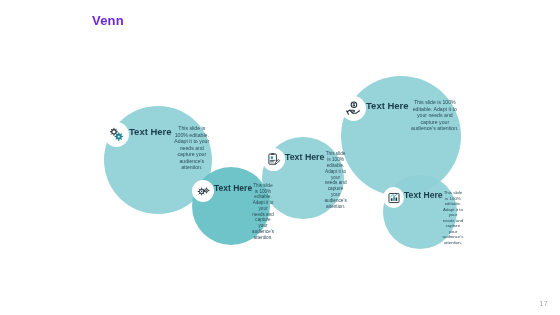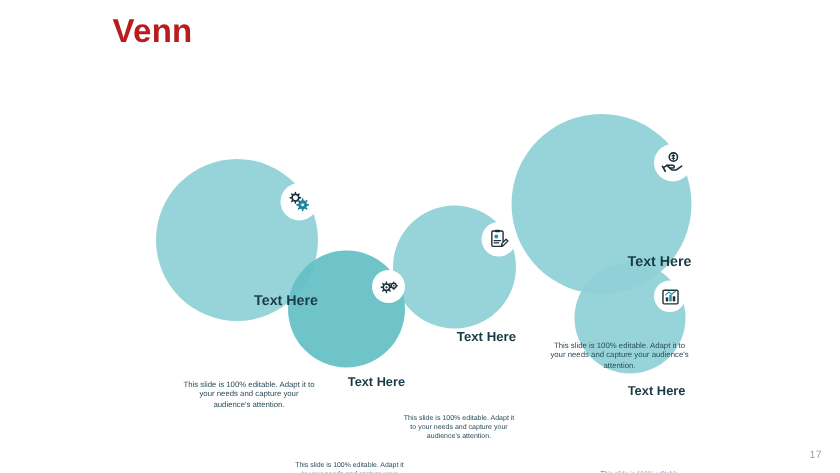--- a/index.html
+++ b/index.html
@@ -20,25 +20,25 @@
     position: absolute;
     inset: 0;
     width: 560px;
     height: 315px;
     background: #ffffff;
   }
 
   
   .slide-title {
     position: absolute;
-    left: 75px;
+    left: 92px;
     top: 8px;
-    font-size: 22px;
+    font-size: 13px;
     font-weight: bold;
-    color: #b91c1c;
+    color: #6d28d9;
     letter-spacing: 0.2px;
     line-height: 26px;
     white-space: nowrap;
   }
 
   
   .venn-stage {
     position: absolute;
     left: 0;
     top: 0;
@@ -51,25 +51,23 @@
     position: absolute;
     border-radius: 50%;
     box-sizing: border-box;
   }
 
   
   .venn-content {
     position: absolute;
     box-sizing: border-box;
     display: flex;
-    flex-direction: column;
-    align-items: flex-end;
+    align-items: flex-start;
     text-align: center;
     pointer-events: none;
-    gap: 44px;
   }
 
   .icon-badge {
     background: #ffffff;
     border-radius: 50%;
     display: flex;
     align-items: center;
     justify-content: center;
     flex: none;
   }

